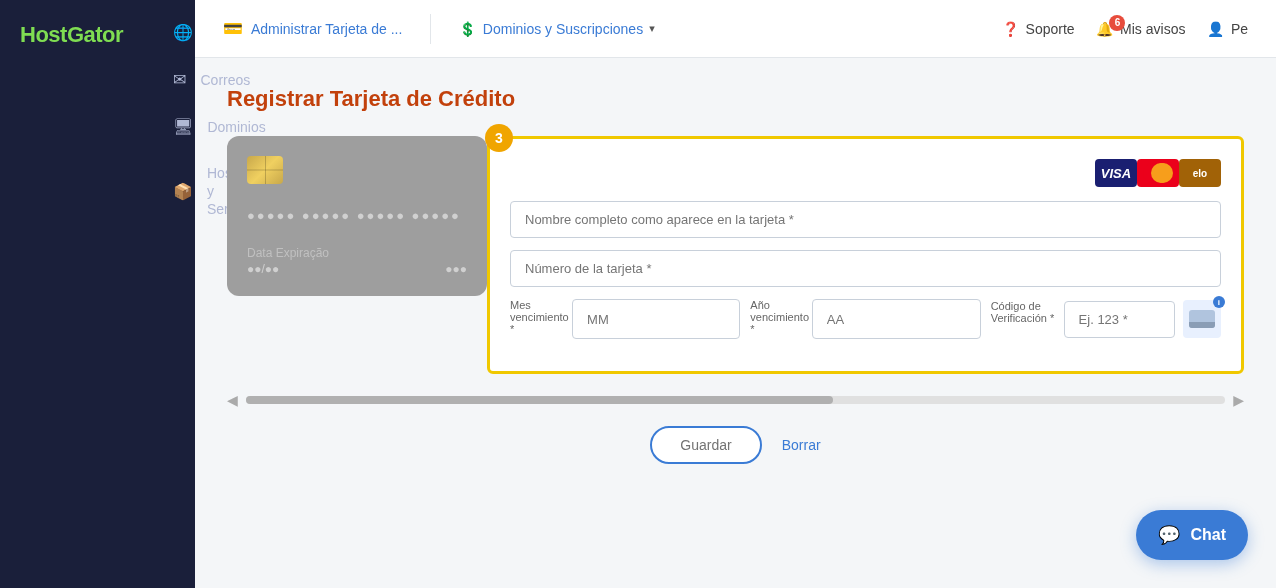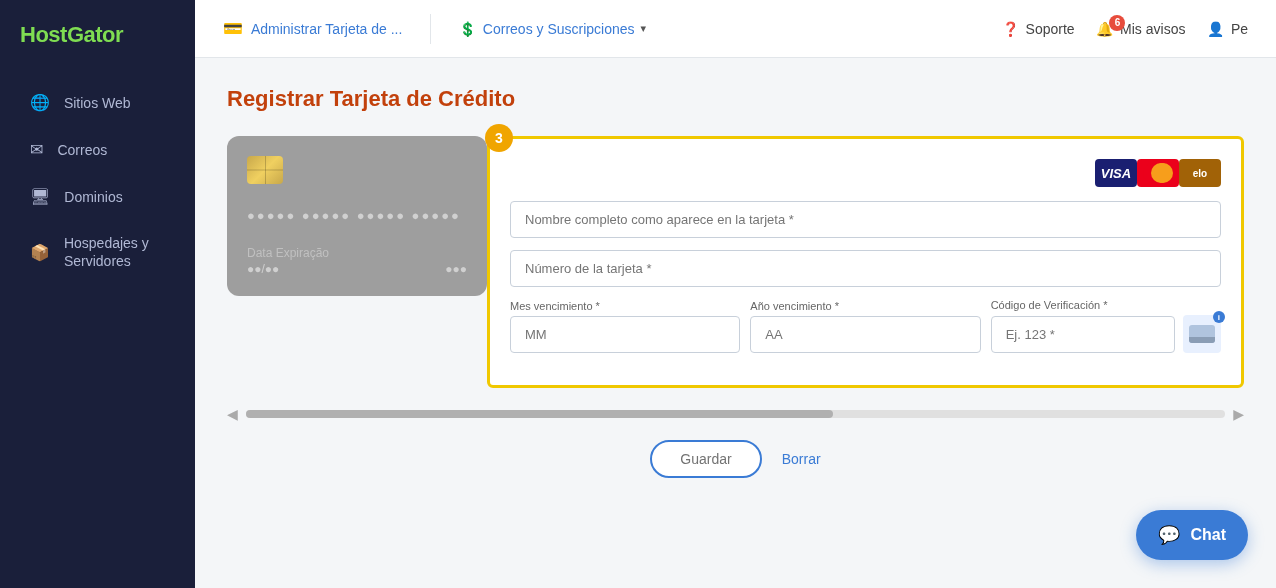--- a/index.html
+++ b/index.html
@@ -3,21 +3,21 @@
   <meta charset="utf-8">
   <style>
     * { box-sizing: border-box; margin: 0; padding: 0; }
     body { font-family: 'Segoe UI', Arial, sans-serif; background: #f4f6f8; display: flex; height: 588px; overflow: hidden; }
 
     
     .sidebar {
       width: 195px;
       background: #1a1f3a;
       display: flex;
-      flex-direction: column;
+      flex-direction: row;
       padding: 0;
       flex-shrink: 0;
       height: 100%;
     }
     .sidebar-logo {
       padding: 22px 20px 22px 20px;
       color: #fff;
       font-size: 22px;
       font-weight: 900;
       letter-spacing: -0.5px;
@@ -173,21 +173,21 @@
       width: 100%;
       padding: 10px 14px;
       border: 1px solid #c8d0da;
       border-radius: 4px;
       font-size: 13px;
       color: #888;
       outline: none;
     }
 
     .form-row-3 { display: flex; gap: 10px; align-items: center; }
-    .field-group { display: flex; flex-direction: column; flex: 1; }
+    .field-group { display: flex; flex-direction: row; flex: 1; }
     .field-label { font-size: 11px; color: #666; margin-bottom: 4px; }
 
     .cvv-wrapper { display: flex; align-items: center; gap: 8px; }
     .cvv-icon {
       width: 38px; height: 38px;
       background: #e8f0fe;
       border-radius: 4px;
       display: flex; align-items: center; justify-content: center;
       position: relative;
       cursor: pointer;
@@ -301,21 +301,21 @@
 <div class="main-area">
 
   <header class="topbar">
     <div class="topbar-title">
       <span class="card-icon">💳</span>
       <span>Administrar Tarjeta de ...</span>
     </div>
     <div class="topbar-divider"></div>
     <div class="topbar-billing">
       <span>💲</span>
-      <span>Correos y Suscripciones</span>
+      <span>Dominios y Suscripciones</span>
       <span class="chevron">▾</span>
     </div>
     <div class="topbar-right">
       <div class="topbar-support">
         <span>❓</span>
         <span>Soporte</span>
       </div>
       <div class="topbar-notif">
         <span>🔔</span>
         <div class="notif-badge">6</div>

